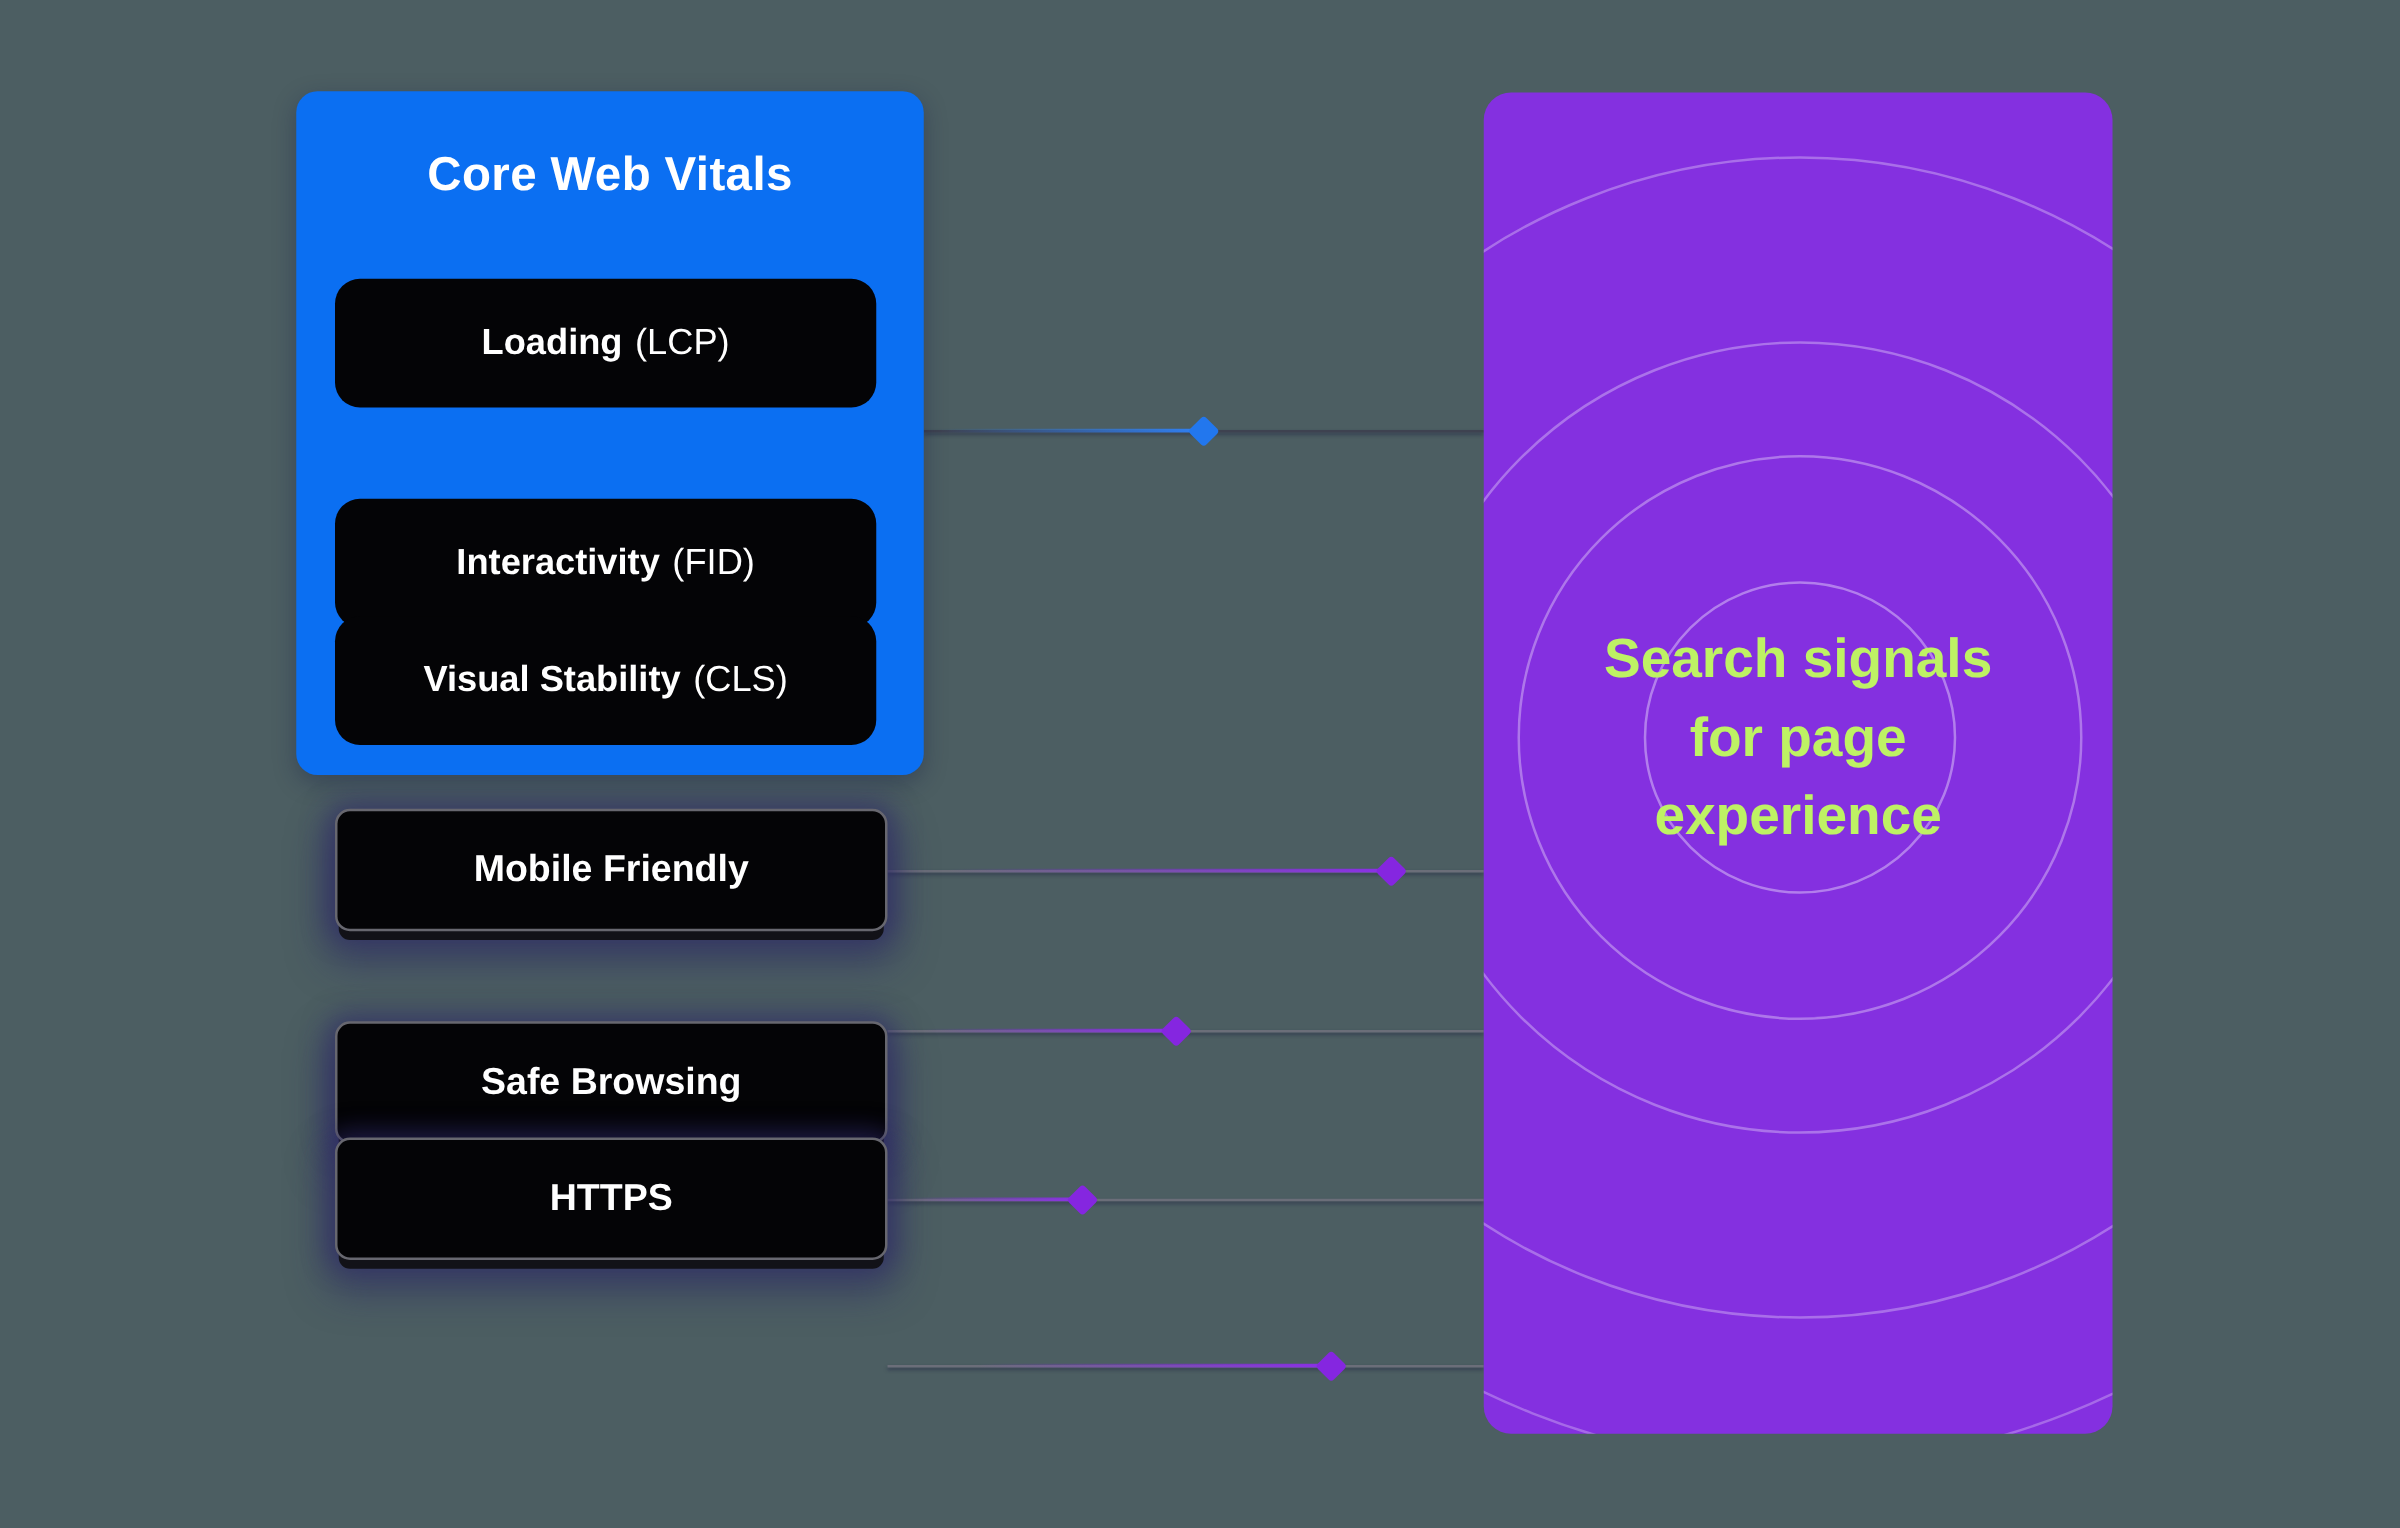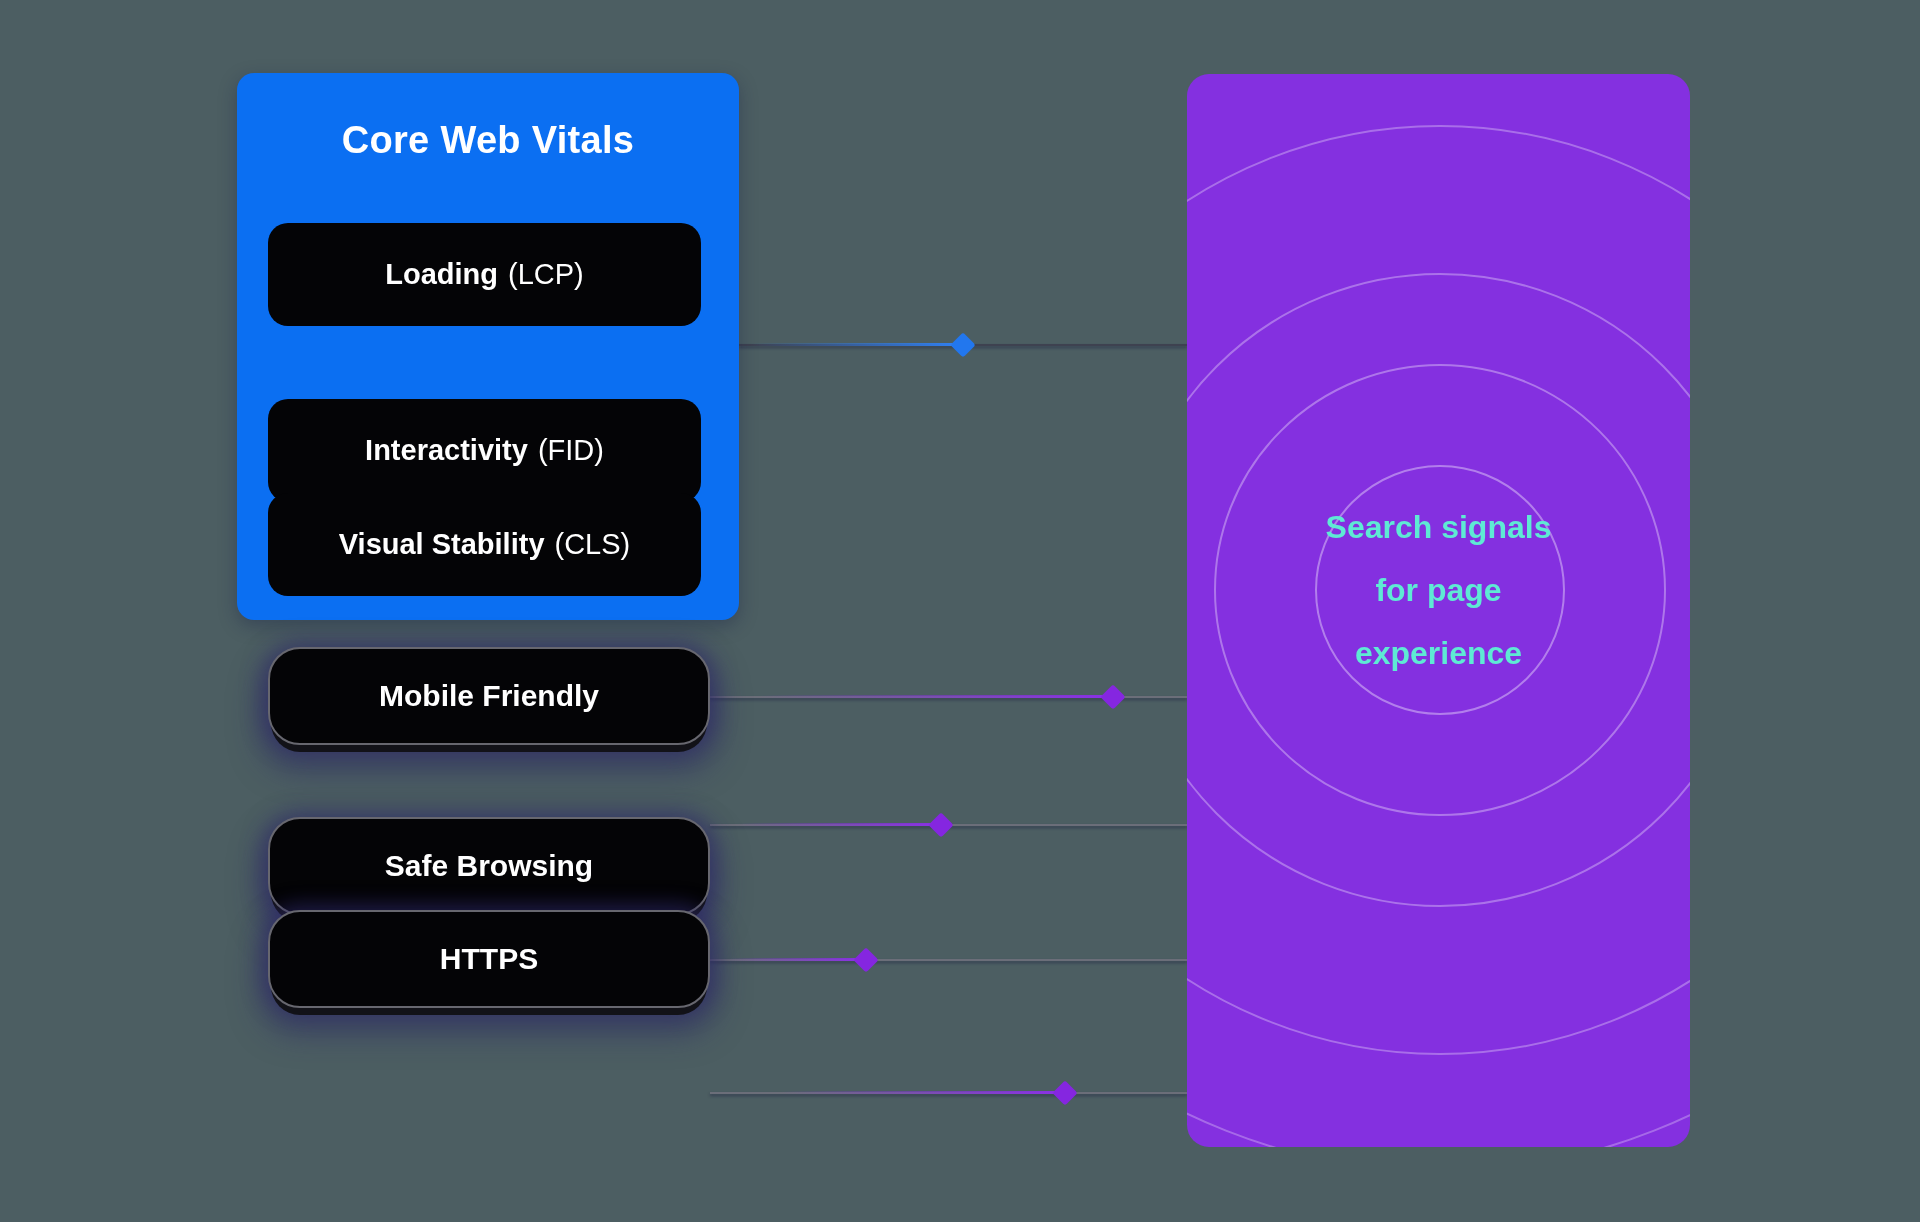--- a/index.html
+++ b/index.html
@@ -81,21 +81,21 @@
   }
   .pill.inner .lbl{font-weight:bold;}
   .pill.inner .abbr{font-weight:normal;margin-left:10px;}
   .p1{top:150px;} .p2{top:303px;margin-top:23px;} .p3{top:420px;}
 
   
   .pill.standalone{
     position:absolute;left:268px;width:442px;height:98px;
     background:var(--black-pill);
     border:2px solid var(--pill-border);
-    border-radius:32px;
+    border-radius:12px;
     font-size:30px;font-weight:bold;
     box-shadow:
       0 10px 0 -3px #121218,
       0 0 20px 6px rgba(45,40,104,.55),
       0 18px 30px 8px rgba(40,36,100,.5);
   }
   .s1{top:647px;} .s2{top:817px;} .s3{top:910px;} .s4{top:1043px;}
 
   
   .result{
@@ -110,22 +110,22 @@
     border-radius:50%;
   }
   .r1{width:250px;height:250px;}
   .r2{width:452px;height:452px;border-color:rgba(255,255,255,.34);}
   .r3{width:634px;height:634px;border-color:rgba(255,255,255,.32);}
   .r4{width:930px;height:930px;border-color:rgba(255,255,255,.30);}
   .r5{width:1165px;height:1165px;border-color:rgba(255,255,255,.28);}
   .result-text{
     position:absolute;left:0;right:0;top:516px;
     transform:translateY(-50%);
-    text-align:center;color:#5eead4;
-    font-size:32px;font-weight:bold;line-height:63px;
+    text-align:center;color:#bef264;
+    font-size:44px;font-weight:bold;line-height:63px;
   }
   .result-text span{display:block;}
 </style>
 </head>
 <body>
 
 <div class="stage">
 
   <div class="connector c1">
     <div class="base"></div>

